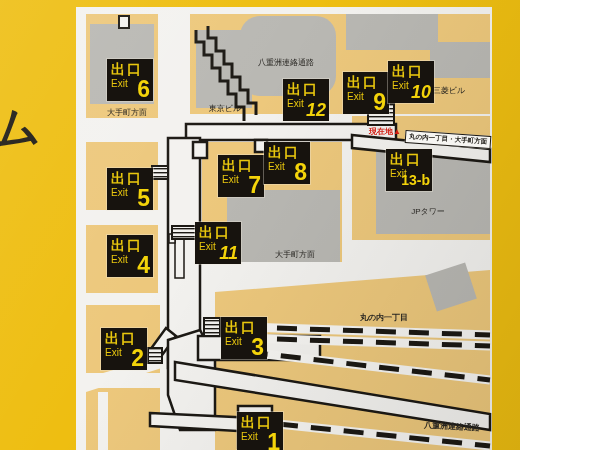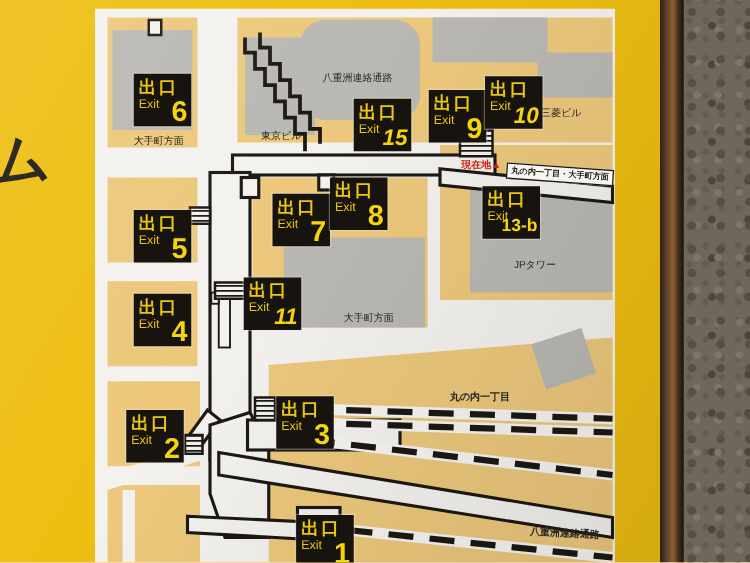--- a/index.html
+++ b/index.html
@@ -1,16 +1,16 @@
 <!DOCTYPE html>
 <html><head>
 <meta charset="utf-8">
 <style>
   html,body{margin:0;padding:0;}
-  .photo{position:relative;width:600px;height:450px;overflow:hidden;background:#fdba74;
+  .photo{position:relative;width:520px;height:450px;overflow:hidden;background:#fef9c3;
          font-family:"Liberation Sans","DejaVu Sans",sans-serif;}
   
   .wall{position:absolute;right:0;top:0;width:58px;height:450px;background-color:#6e675c;
         background-image:
           radial-gradient(circle,#584f44 22%,transparent 24%),
           radial-gradient(circle,#7d766b 18%,transparent 20%),
           radial-gradient(circle,#4c453c 14%,transparent 16%),
           radial-gradient(circle,#645c50 26%,transparent 28%);
         background-size:23px 19px,17px 26px,29px 31px,13px 15px;
         background-position:0 0,7px 11px,13px 5px,3px 9px;}
@@ -143,21 +143,21 @@
   </svg>
 
   <div class="badge b6">
       <span class="jp">出口</span>
       <span class="en">Exit</span>
       <span class="num">6</span>
     </div>
   <div class="badge b12">
       <span class="jp">出口</span>
       <span class="en">Exit</span>
-      <span class="num two">15</span>
+      <span class="num two">12</span>
     </div>
   <div class="badge b9">
       <span class="jp">出口</span>
       <span class="en">Exit</span>
       <span class="num">9</span>
     </div>
   <div class="badge b10">
       <span class="jp">出口</span>
       <span class="en">Exit</span>
       <span class="num two">10</span>

